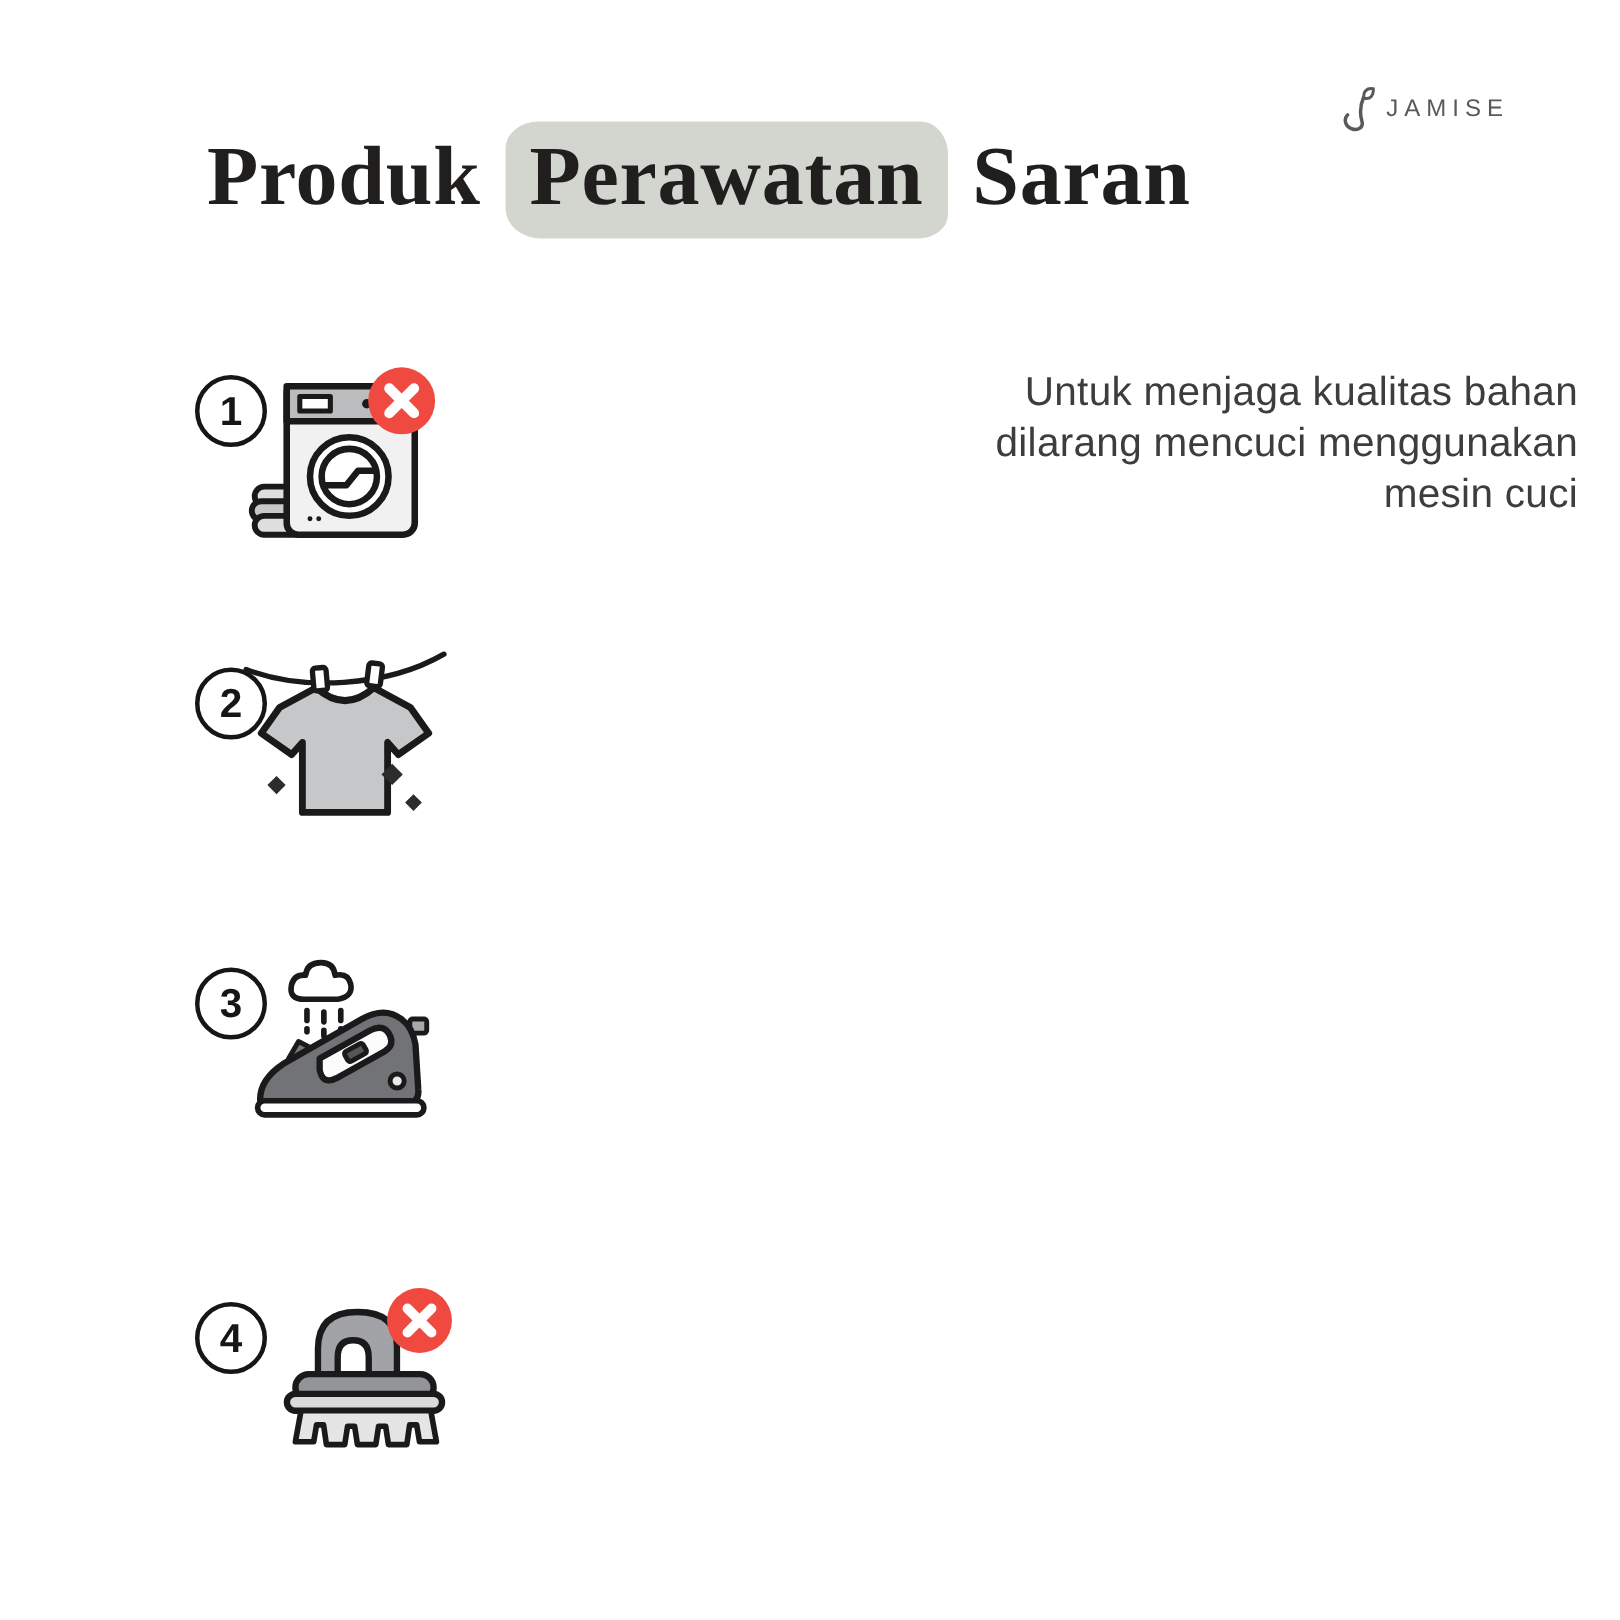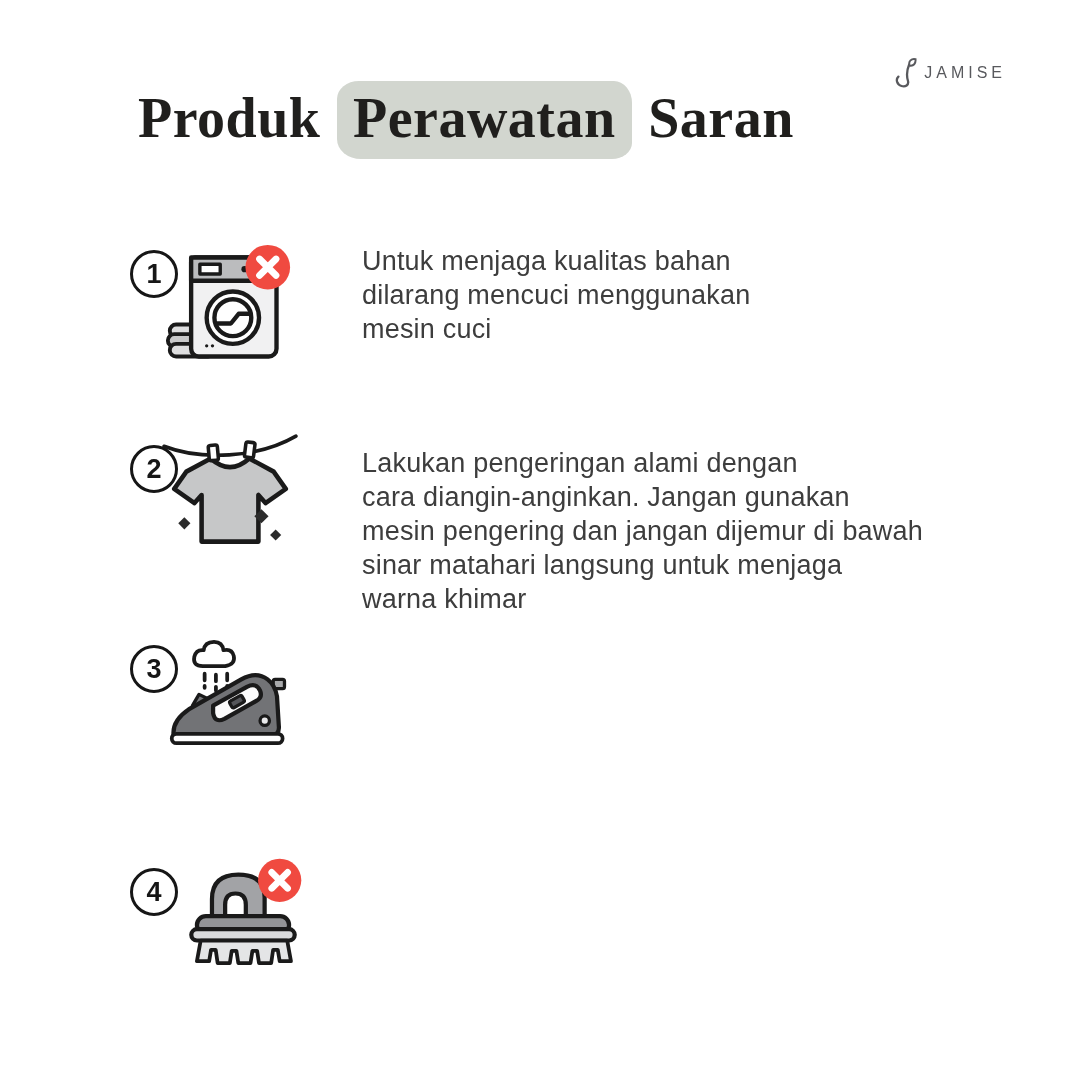--- a/index.html
+++ b/index.html
@@ -57,20 +57,21 @@
     font-size:27px;font-weight:600;color:#161616;
   }
   .icon{position:absolute;display:block;}
   .desc{
     position:absolute;left:362px;
     font-size:27px;line-height:34px;
     color:var(--body-text);
     white-space:pre-line;
     width:690px;
     letter-spacing:0.2px;
+    text-align:right;
   }
   .r1{top:242px;height:132px;}
   .r1 .num{left:130px;top:8px;}
   .r1 .icon{left:163px;top:0;}
   .r1 .desc{top:2px;}
   .r2{top:428px;height:190px;}
   .r2 .num{left:130px;top:17px;}
   .r2 .icon{left:160px;top:0;}
   .r2 .desc{top:18px;}
   .r3{top:632px;height:120px;}
@@ -132,25 +133,20 @@
         <path d="M50 30 Q69 47 88 30 L112 43 L124 60 L104 74 L97 66 L97 112 L41 112 L41 66 L34 74 L14 60 L26 43 Z" fill="#c6c7c8"></path>
         <rect x="48" y="17" width="9" height="15" rx="2" fill="#ffffff" stroke-width="3.5" transform="rotate(-5 52 24)"></rect>
         <rect x="84" y="14" width="9" height="15" rx="2" fill="#ffffff" stroke-width="3.5" transform="rotate(7 88 21)"></rect>
       </g>
       <g fill="#2c2c2c">
         <path d="M24 88 l6 6 l-6 6 l-6 -6 Z"></path>
         <path d="M100 80 l7 7 l-7 7 l-7 -7 Z"></path>
         <path d="M114 100 l5.5 5.5 l-5.5 5.5 l-5.5 -5.5 Z"></path>
       </g>
     </svg>
-    <p class="desc">Lakukan pengeringan alami dengan
-cara diangin-anginkan. Jangan gunakan
-mesin pengering dan jangan dijemur di bawah
-sinar matahari langsung untuk menjaga
-warna khimar</p>
   </section>
 
   <section class="row r3">
     <div class="num">3</div>
     <svg class="icon" width="124" height="124" viewBox="0 0 132 132">
       <g stroke="var(--icon-outline)" stroke-width="4.5" stroke-linejoin="round" stroke-linecap="round">
         <path d="M37 30 q-11 0 -9 -10 q2 -8 10 -7 q1 -9 11 -9 q9 0 10 9 q9 -2 11 6 q2 9 -9 11 Z" fill="#ffffff" stroke-width="4"></path>
         <line x1="39" y1="38" x2="39" y2="53" stroke-dasharray="7 6" stroke-width="4"></line>
         <line x1="51" y1="39" x2="51" y2="56" stroke-dasharray="7 6" stroke-width="4"></line>
         <line x1="63" y1="38" x2="63" y2="53" stroke-dasharray="7 6" stroke-width="4"></line>

